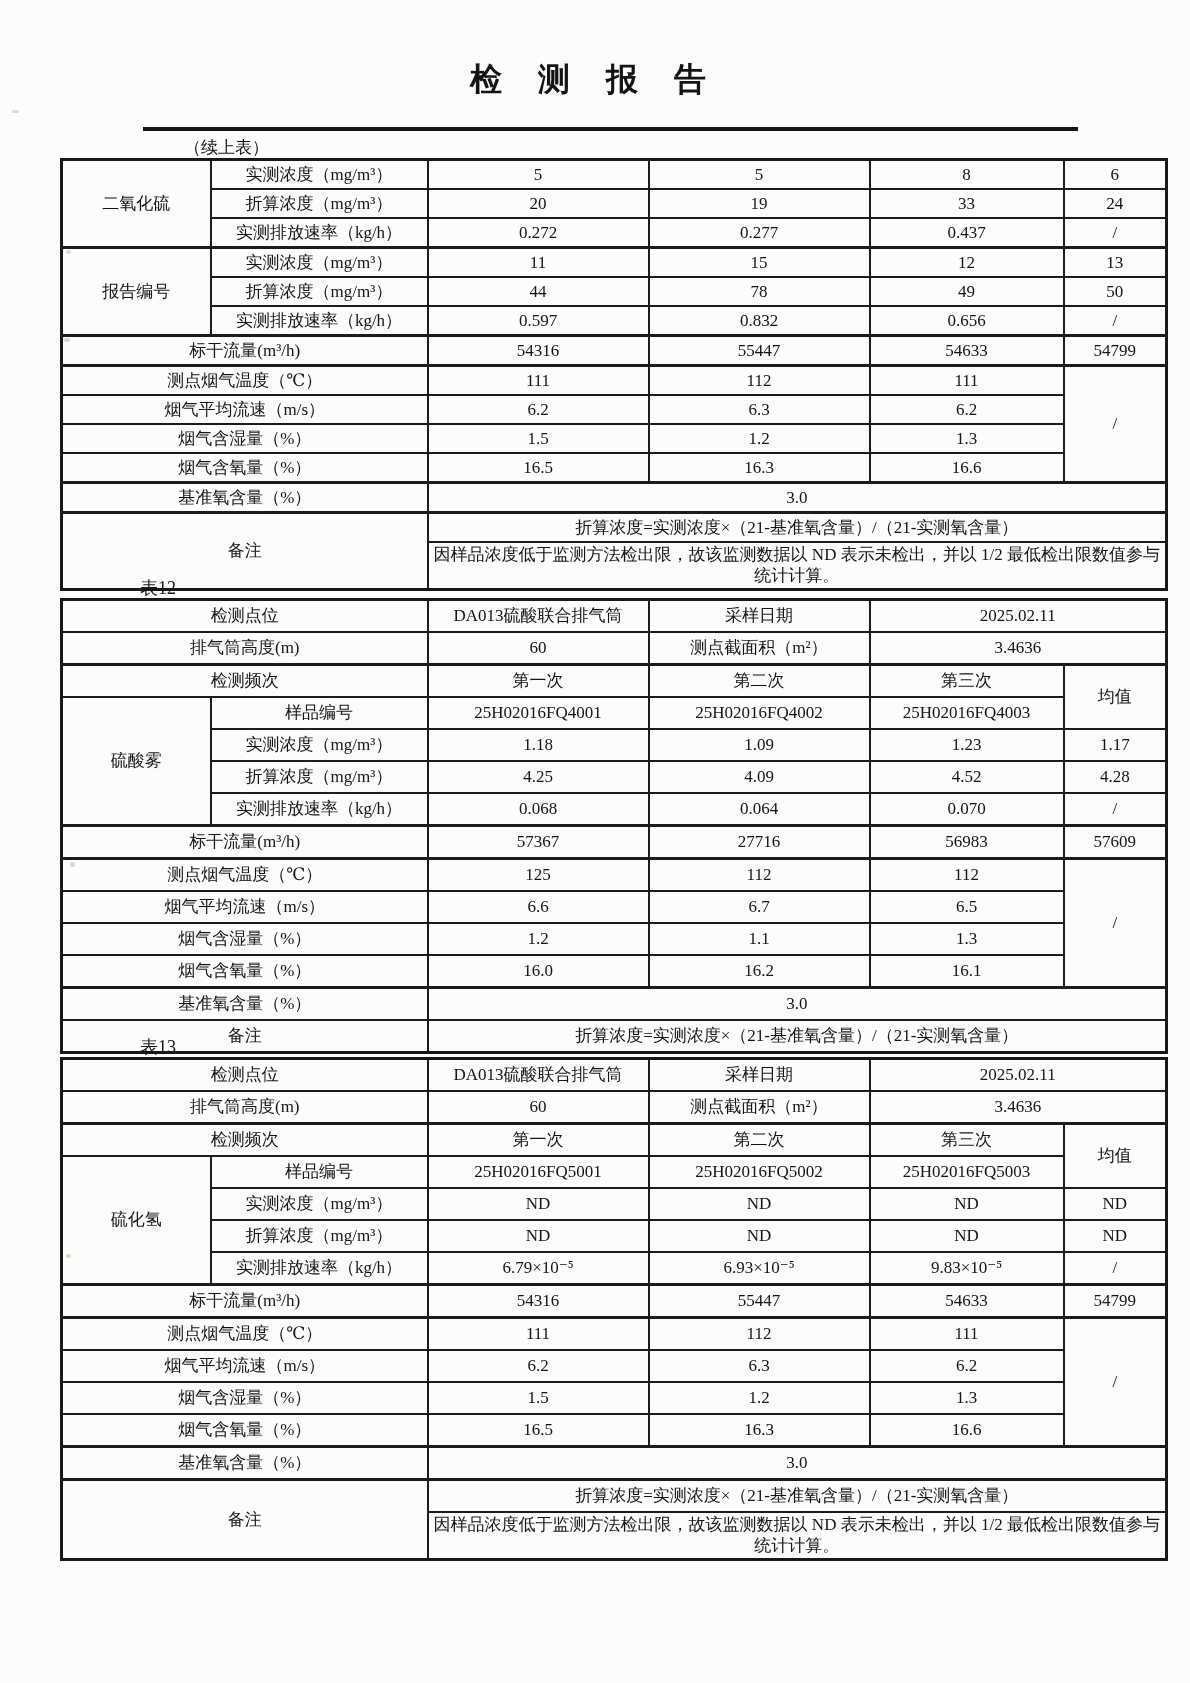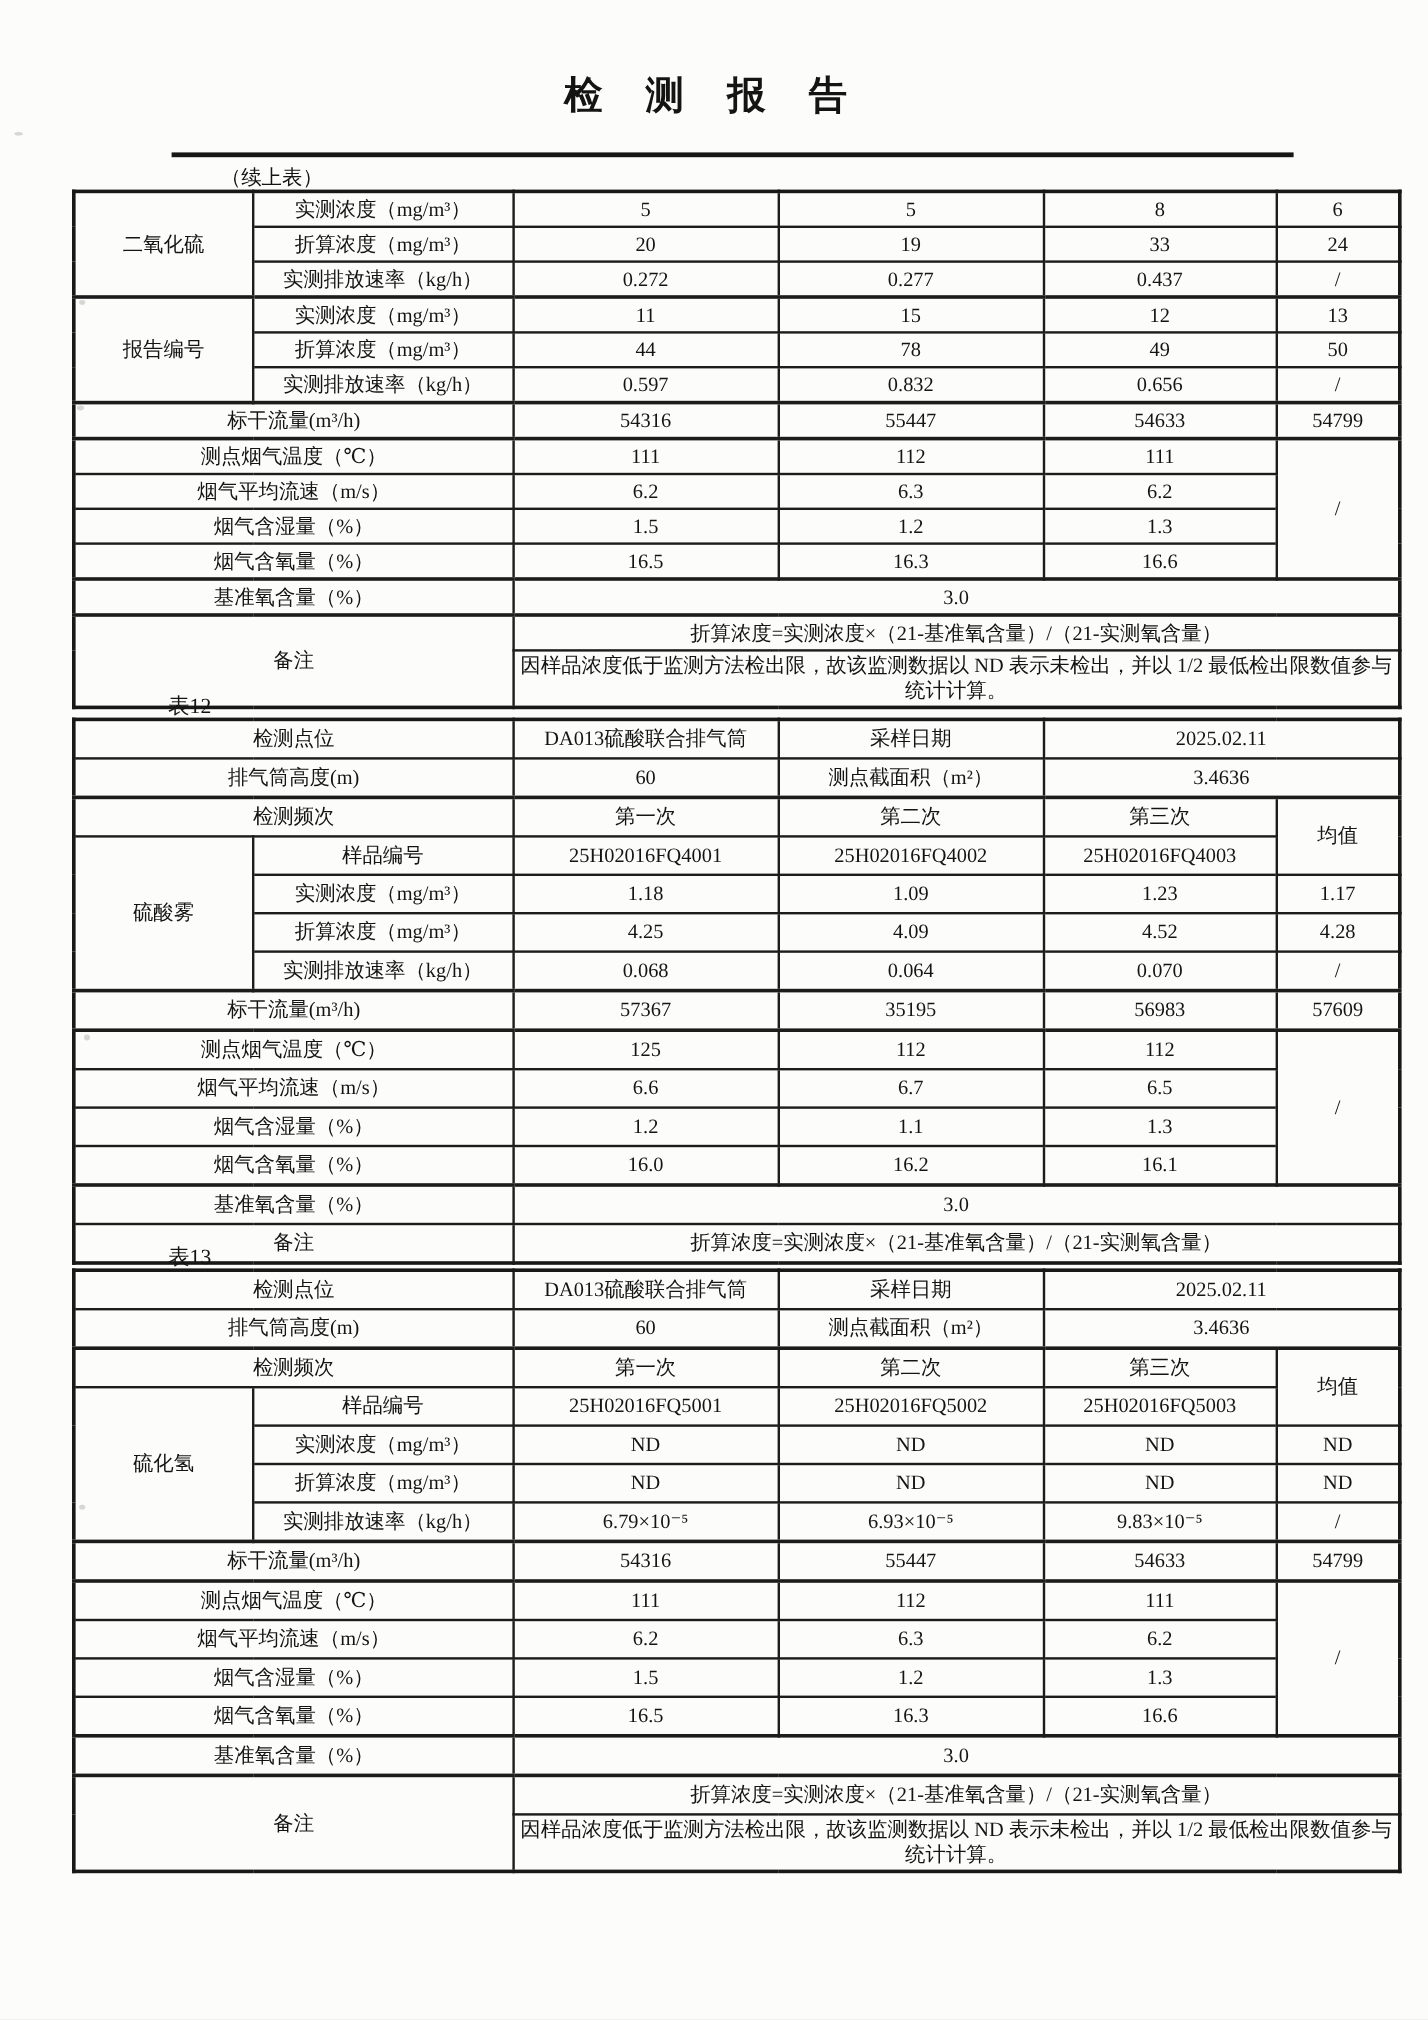--- a/index.html
+++ b/index.html
@@ -210,21 +210,21 @@
       <tr>
         <td>实测排放速率（kg/h）</td>
         <td>0.068</td>
         <td>0.064</td>
         <td>0.070</td>
         <td>/</td>
       </tr>
       <tr>
         <td colspan="2" class="thick-top">标干流量(m³/h)</td>
         <td class="thick-top">57367</td>
-        <td class="thick-top">35195</td>
+        <td class="thick-top">27716</td>
         <td class="thick-top">56983</td>
         <td class="thick-top">57609</td>
       </tr>
       <tr>
         <td colspan="2" class="thick-top">测点烟气温度（℃）</td>
         <td class="thick-top">125</td>
         <td class="thick-top">112</td>
         <td class="thick-top">112</td>
         <td rowspan="4" class="thick-top">/</td>
       </tr>

